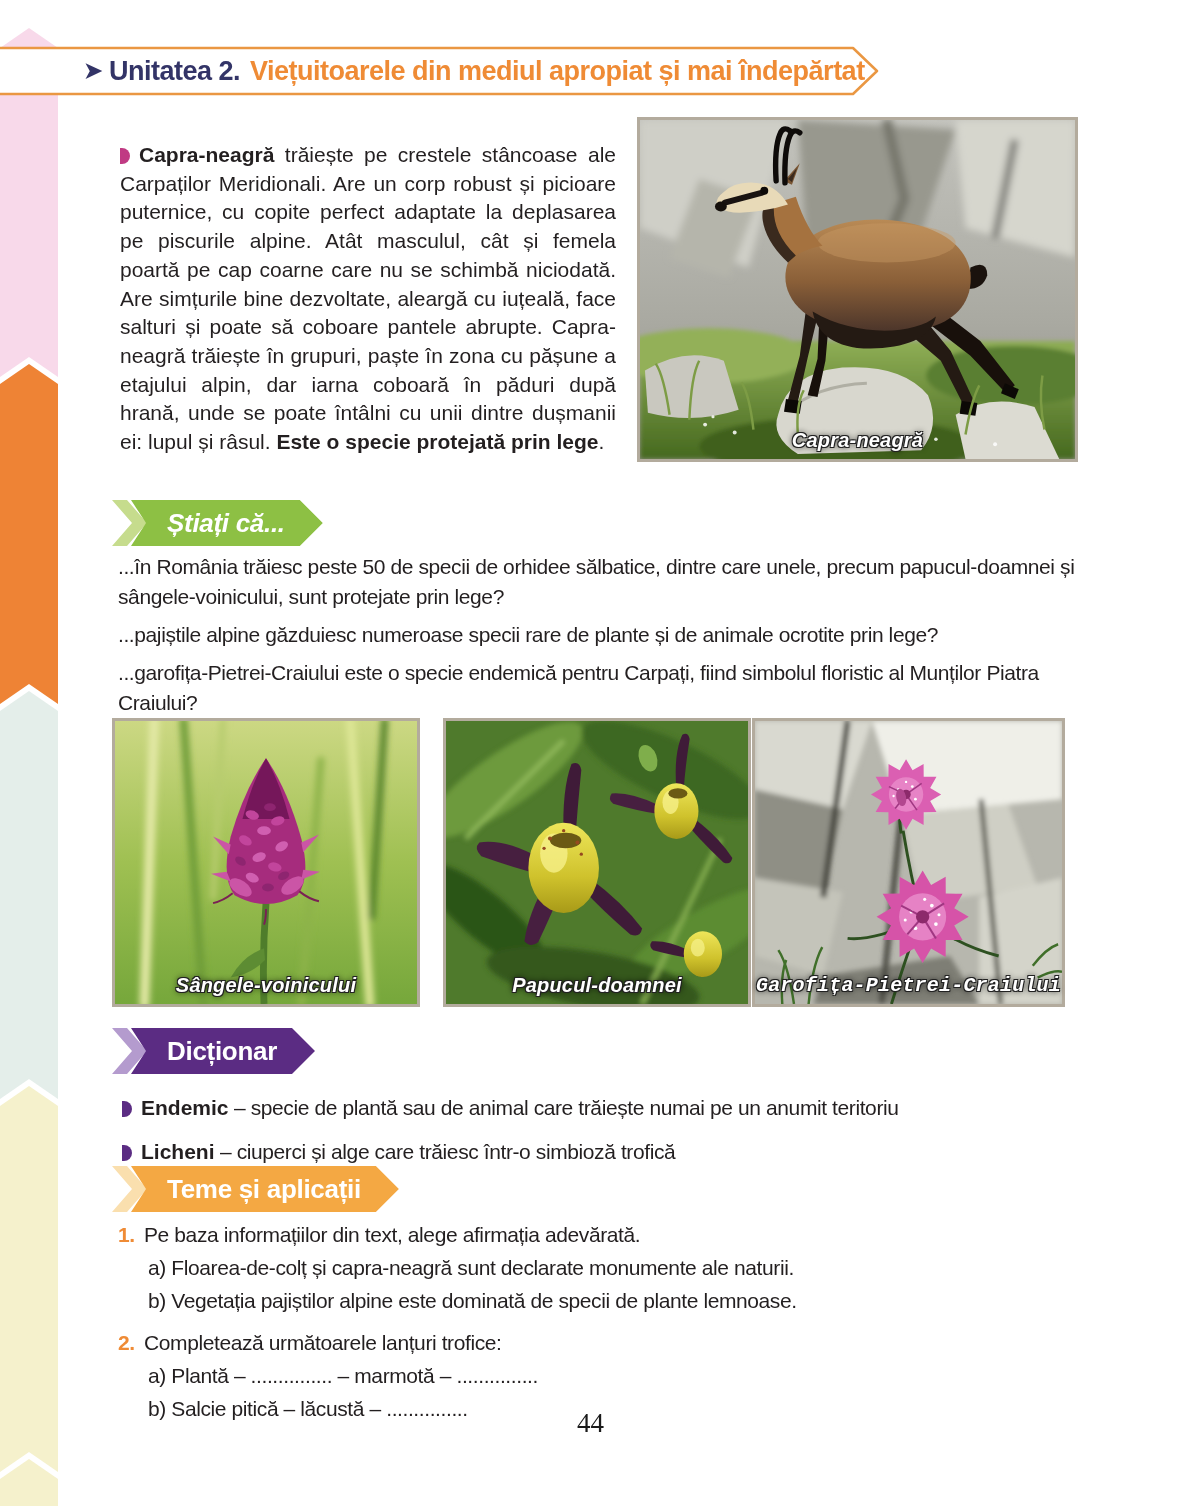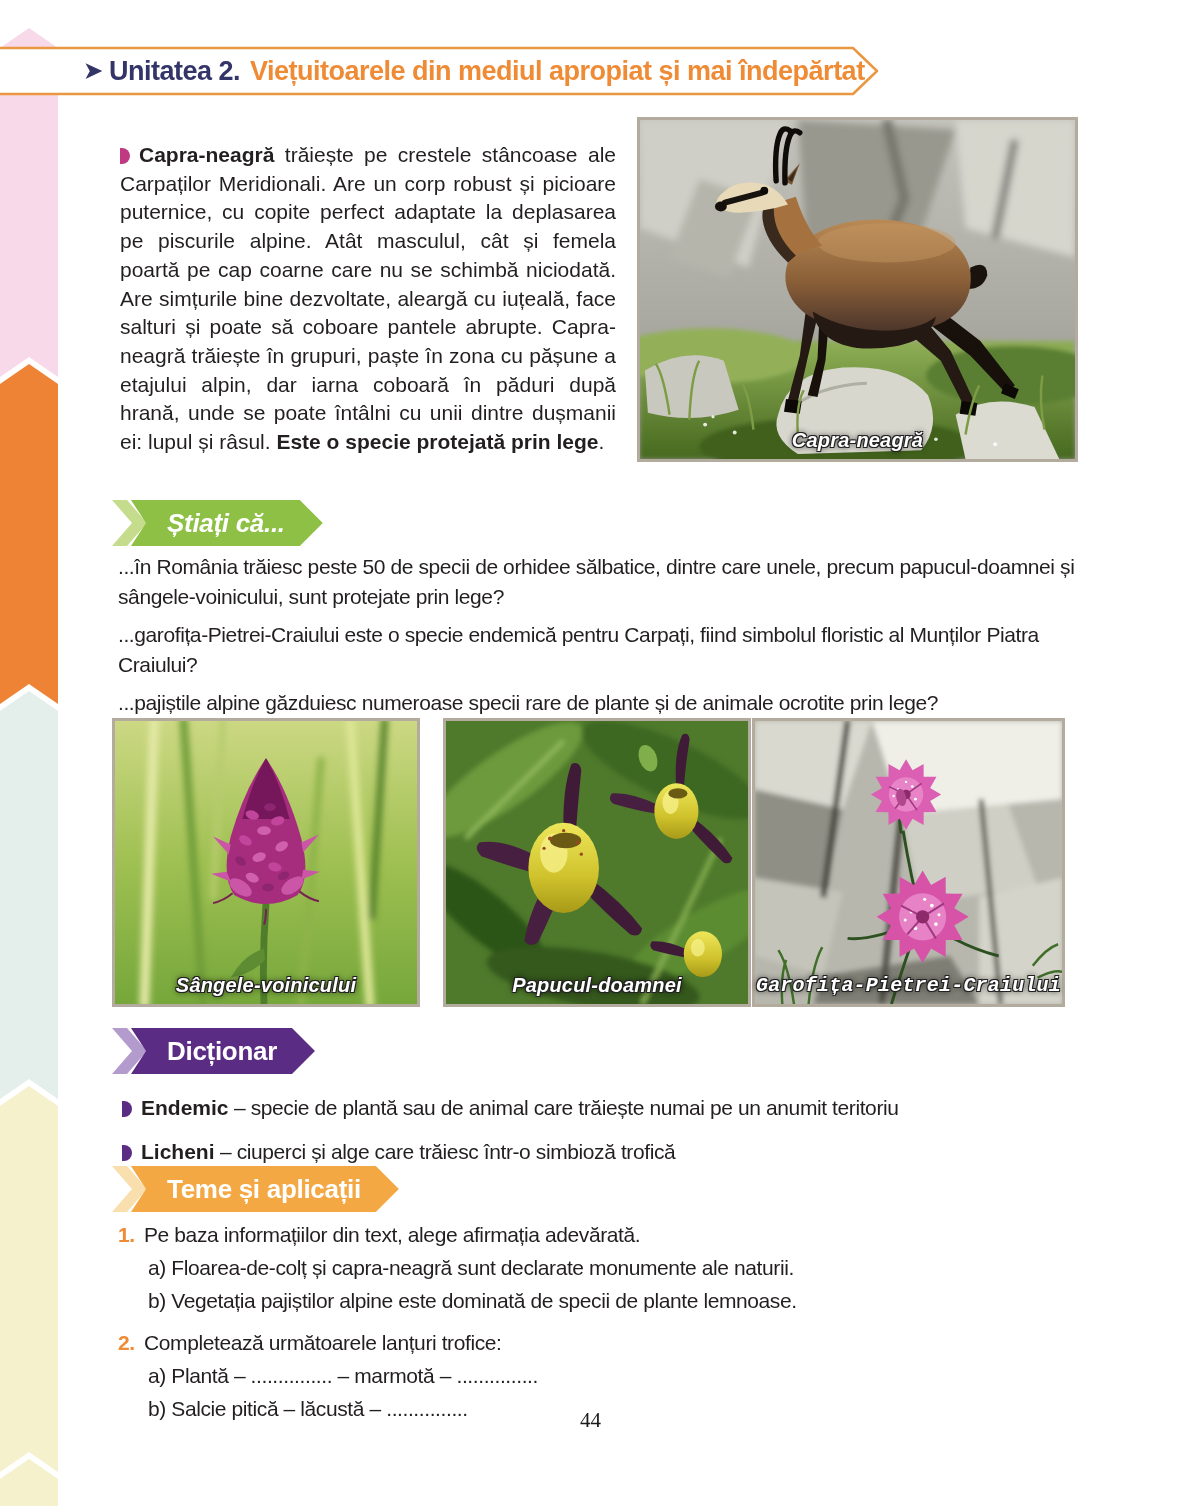--- a/index.html
+++ b/index.html
@@ -59,21 +59,21 @@
   #know-list p{margin:0 0 8px 0;}
   #dict-list{position:absolute;left:114px;top:1082px;width:960px;line-height:36px;}
   #dict-list p{margin:8px;}
   #dict-list b{letter-spacing:0;}
   #task-list{position:absolute;left:118px;top:1218px;width:960px;line-height:33px;}
   #task-list .task{margin:0 0 9px 0;}
   #task-list .num{color:var(--accentOrange,#ef8b35);font-weight:bold;display:inline-block;min-width:26px;}
   #task-list .sub{padding-left:30px;margin:0;}
   
   #pagenum{position:absolute;left:0;top:1408px;width:1181px;text-align:center;
-    font-family:"Liberation Serif",serif;font-size:21px;color:#1a1a1a;}
+    font-family:"Liberation Serif",serif;font-size:27px;color:#1a1a1a;}
 </style>
 </head>
 <body>
 
 <div id="page">
 
   <svg id="rail" viewBox="0 0 58 1506" preserveAspectRatio="none">
     <path class="rp" d="M0,48 L29,28 L58,48 L58,377 L29,357 L0,377 Z"></path>
     <path class="ro" d="M0,384 L29,364 L58,384 L58,704 L29,684 L0,704 Z"></path>
     <path class="rm" d="M0,711 L29,691 L58,711 L58,1099 L29,1079 L0,1099 Z"></path>
@@ -178,22 +178,22 @@
     <span class="caption">Capra-neagră</span>
   </div>
 
   <div class="banner green" style="left:112px;top:500px;">
     <span class="chev"></span>
     <span class="flag">Știați că...</span>
   </div>
 
   <div id="know-list" class="copy">
     <p>...în România trăiesc peste 50 de specii de orhidee sălbatice, dintre care unele, precum papucul-doamnei și sângele-voinicului, sunt protejate prin lege?</p>
+    <p>...pajiștile alpine găzduiesc numeroase specii rare de plante și de animale ocrotite prin lege?</p>
     <p>...garofița-Pietrei-Craiului este o specie endemică pentru Carpați, fiind simbolul floristic al Munților Piatra Craiului?</p>
-    <p>...pajiștile alpine găzduiesc numeroase specii rare de plante și de animale ocrotite prin lege?</p>
   </div>
 
   <div class="photo" style="left:112px;top:718px;width:302px;height:283px;">
     <svg viewBox="0 0 308 289" preserveAspectRatio="none">
       <defs>
         <linearGradient id="f1-bg" x1="0" y1="0" x2="0" y2="1">
           <stop offset="0" stop-color="#ccd883"></stop>
             <stop offset=".5" stop-color="#9fc052"></stop>
             <stop offset="1" stop-color="#76a73b"></stop>
         </linearGradient>

